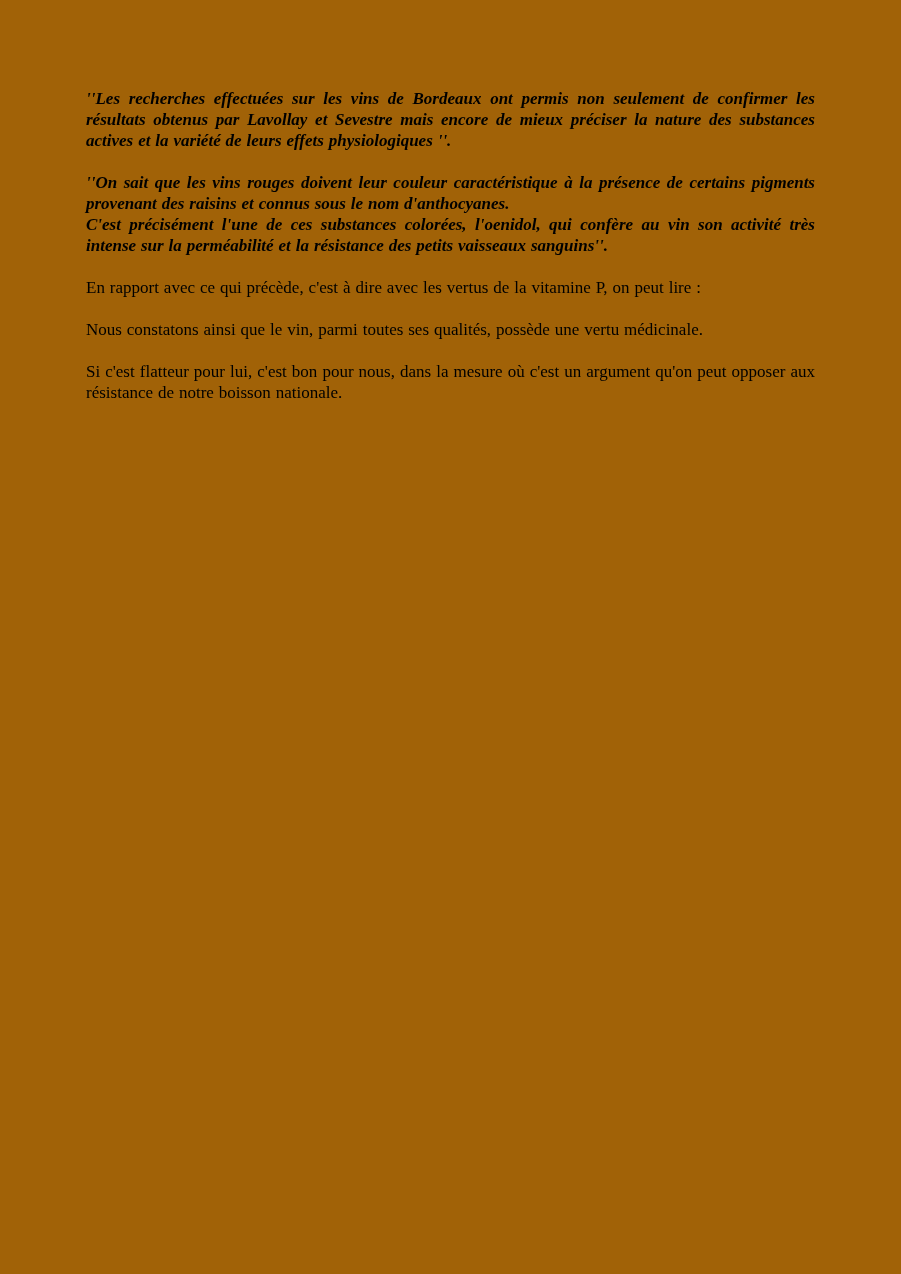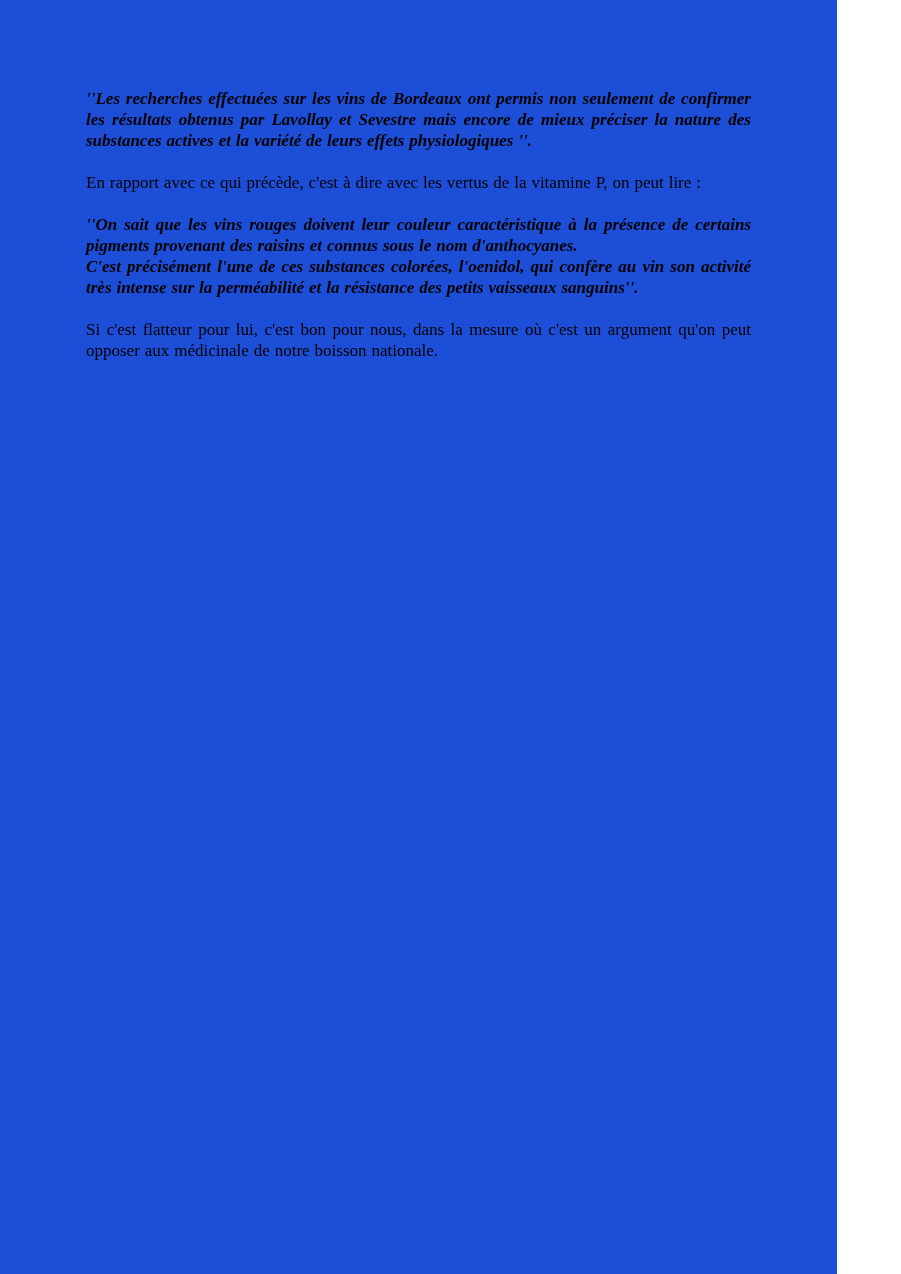--- a/index.html
+++ b/index.html
@@ -2,23 +2,23 @@
 <html><head>
 <meta charset="utf-8">
 <style>
   html, body {
     margin: 0;
     padding: 0;
     background: #ffffff;
   }
   .page {
     position: relative;
-    width: 837px;
+    width: 901px;
     height: 1274px;
-    background: #1d4ed8;
+    background: #a16207;
     box-sizing: border-box;
     padding: 88px 86px 0 86px;
     font-family: "Liberation Serif", "DejaVu Serif", serif;
     font-size: 17px;
     line-height: 21px;
     color: #000000;
     overflow: hidden;
   }
   .para {
     margin: 0 0 21px 0;
@@ -31,20 +31,21 @@
     font-style: italic;
   }
 </style>
 </head>
 <body>
 
 <div class="page">
   <p class="para bold-italic">''Les recherches effectuées sur les vins de Bordeaux ont permis non seulement de confirmer les résultats obtenus par Lavollay et Sevestre mais encore de mieux préciser la nature des substances actives et la variété de leurs effets physiologiques ''.</p>
 
 
-  <p class="para">En rapport avec ce qui précède, c'est à dire avec les vertus de la vitamine P, on peut lire :</p>
-
   <p class="para bold-italic">''On sait que les vins rouges doivent leur couleur caractéristique à la présence de certains pigments provenant des raisins et connus sous le nom d'anthocyanes.
 C'est précisément l'une de ces substances colorées, l'oenidol, qui confère au vin son activité très intense sur la perméabilité et la résistance des petits vaisseaux sanguins''.</p>
 
+  <p class="para">En rapport avec ce qui précède, c'est à dire avec les vertus de la vitamine P, on peut lire :</p>
 
-  <p class="para">Si c'est flatteur pour lui, c'est bon pour nous, dans la mesure où c'est un argument qu'on peut opposer aux médicinale de notre boisson nationale.</p>
+  <p class="para">Nous constatons ainsi que le vin, parmi toutes ses qualités, possède une vertu médicinale.</p>
+
+  <p class="para">Si c'est flatteur pour lui, c'est bon pour nous, dans la mesure où c'est un argument qu'on peut opposer aux résistance de notre boisson nationale.</p>
 </div>
 
 </body></html>

